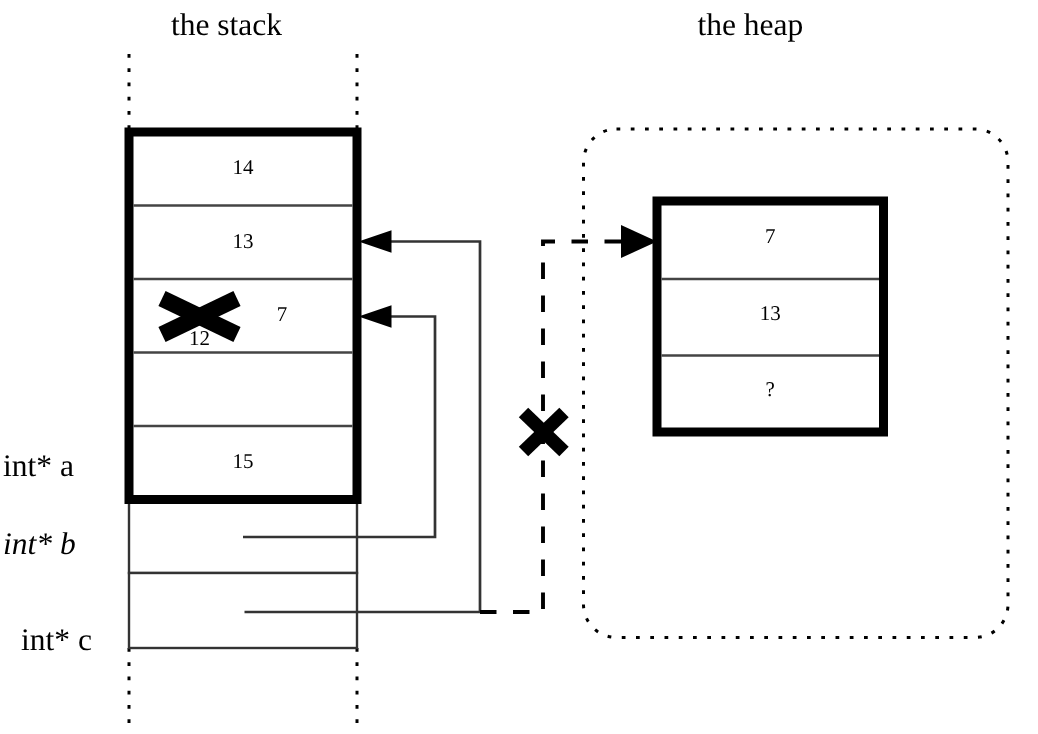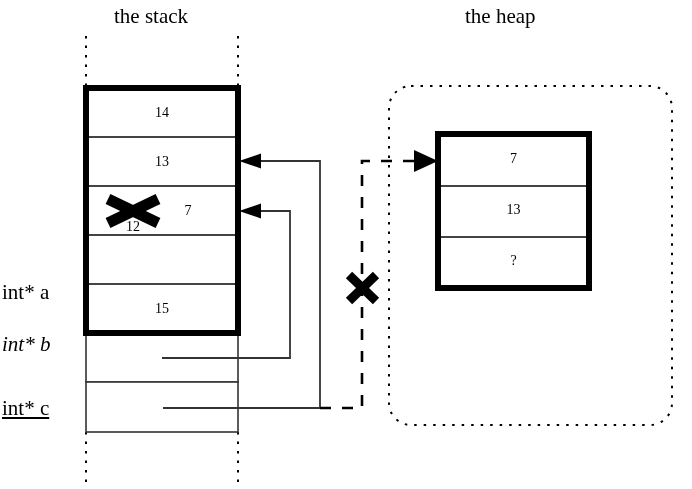--- a/index.html
+++ b/index.html
@@ -34,20 +34,21 @@
     font-size: 14px;
     line-height: 21px;
     text-align: center;
     white-space: nowrap;
   }
   .varlbl {
     position: absolute;
     font-size: 21px;
     line-height: 21px;
     white-space: nowrap;
+    margin-top: 18px;
   }
 </style>
 </head>
 <body>
 
 <div id="canvas">
 
   <div class="ttl" style="left:465px; top:6px;">the heap</div>
 
   <div class="ttl" style="left:114px; top:6px;">the stack</div>
@@ -121,15 +122,15 @@
   <div class="cellval" style="left:438px; top:148px; width:151px;">7</div>
 
   <div class="cellval" style="left:438px; top:199px; width:151px;">13</div>
 
   <div class="cellval" style="left:438px; top:250px; width:151px;">?</div>
 
   <div class="varlbl" style="left:2px; top:282px;">int* a</div>
 
   <div class="varlbl" style="left:2px; top:334px;font-style:italic;">int* b</div>
 
-  <div class="varlbl" style="left:2px; top:398px;text-decoration:underline;">int* c</div>
+  <div class="varlbl" style="left:14px; top:398px;">int* c</div>
 
 </div>
 
 </body></html>

